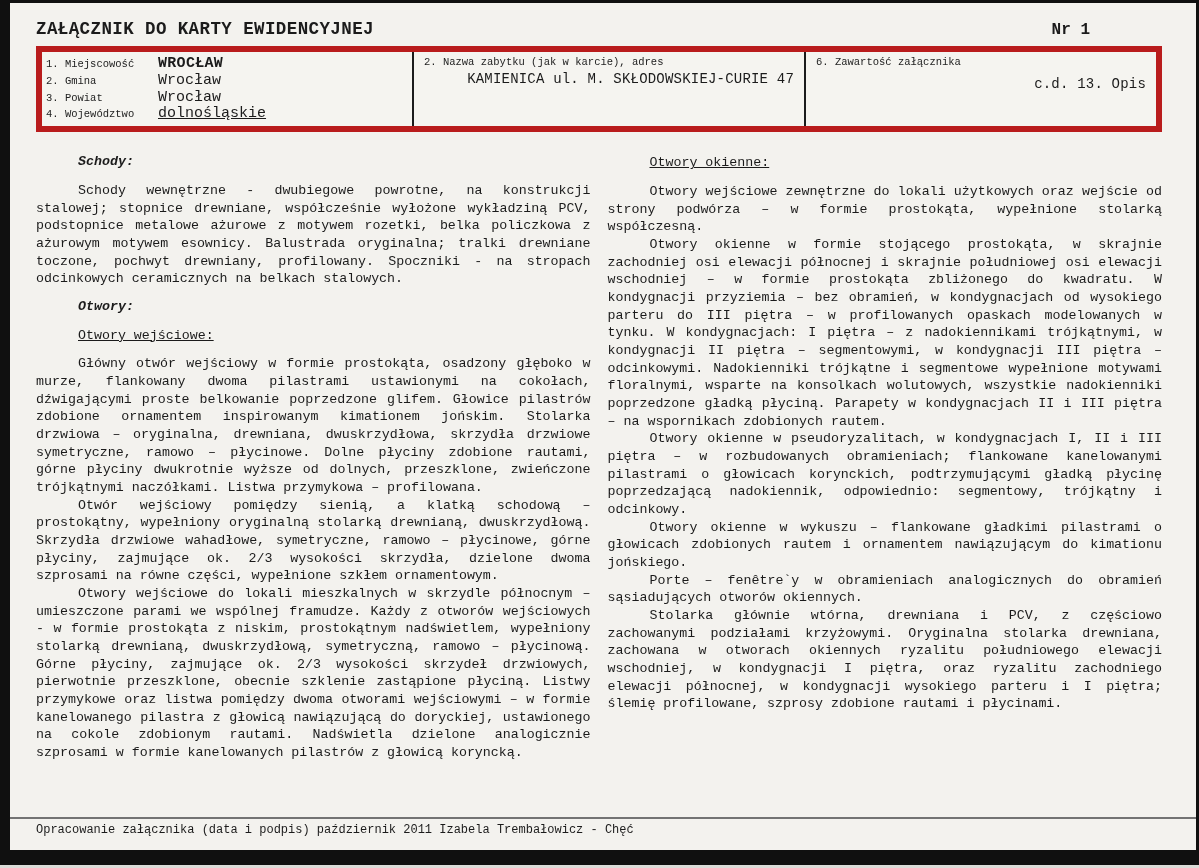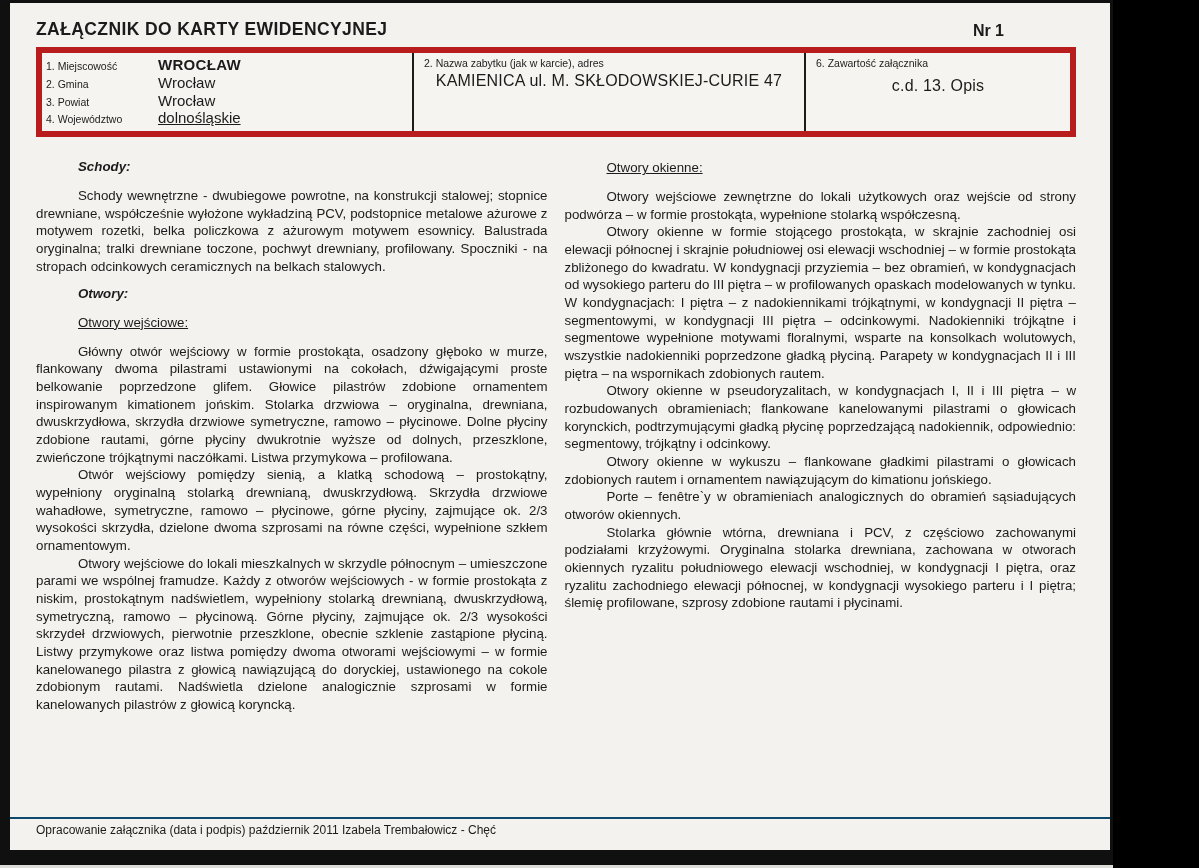--- a/index.html
+++ b/index.html
@@ -1,19 +1,19 @@
 <!DOCTYPE html>
 <html lang="pl"><head>
 <meta charset="utf-8">
 <style>
   html,body { margin:0; padding:0; background:#000; }
   .scan {
-    position:relative; width:1113px; height:868px;
+    position:relative; width:1199px; height:868px;
     background:#101010; overflow:hidden;
-    font-family:Liberation Sans, sans-serif;
+    font-family:Liberation Mono, monospace;
   }
   .bottom-sliver { position:absolute; left:0; right:0; bottom:0; height:3px; background:#dcdcd8; }
   .page {
     position:absolute; left:10px; top:3px; right:3px; bottom:18px;
     background:#f3f2ee; color:#1b1b1b;
   }
   .page-inner { padding:10px 34px 0 26px; }
 
   
   .title-row {
@@ -29,35 +29,35 @@
   .cell:last-child { border-right:none; }
   .cell-loc { width:372px; padding:4px 6px 3px 4px; }
   .cell-mon { width:392px; padding:4px 10px; }
   .cell-att { flex:1; padding:4px 10px; }
   .loc-row { display:flex; align-items:baseline; line-height:16.8px; }
   .loc-label { width:112px; font-size:10.5px; color:#222; }
   .loc-value { font-size:15px; }
   .v-bold { font-weight:bold; letter-spacing:.3px; }
   .v-underline { text-decoration:underline; }
   .cell-label { font-size:10.5px; color:#222; }
-  .cell-value { font-size:16px; text-align:center; margin-top:3px; letter-spacing:.2px; }
+  .cell-value { font-size:14px; text-align:right; margin-top:3px; letter-spacing:.2px; }
   .att-value { margin-top:8px; }
 
   
   .main { display:flex; gap:17px; padding-top:11px; }
   .col { width:566px; font-size:13.3px; line-height:1.33; }
   .block { margin:0; text-align:justify; text-indent:42px; }
   .para { margin:0; }
   .h-italic { font-weight:bold; font-style:italic; margin:10px 0 11px; text-align:left; }
   .h-underline { text-decoration:underline; margin:11px 0 11px; text-align:left; }
 
   
   .footer {
     position:absolute; left:0; right:0; bottom:5px;
-    border-top:2px solid #0c4a6e;
+    border-top:2px solid #737373;
     padding:4px 16px 8px 26px;
     font-size:12px; background:#f3f2ee;
   }
 </style>
 </head>
 <body>
 
 <div class="scan">
   <div class="page">
     <div class="page-inner">

